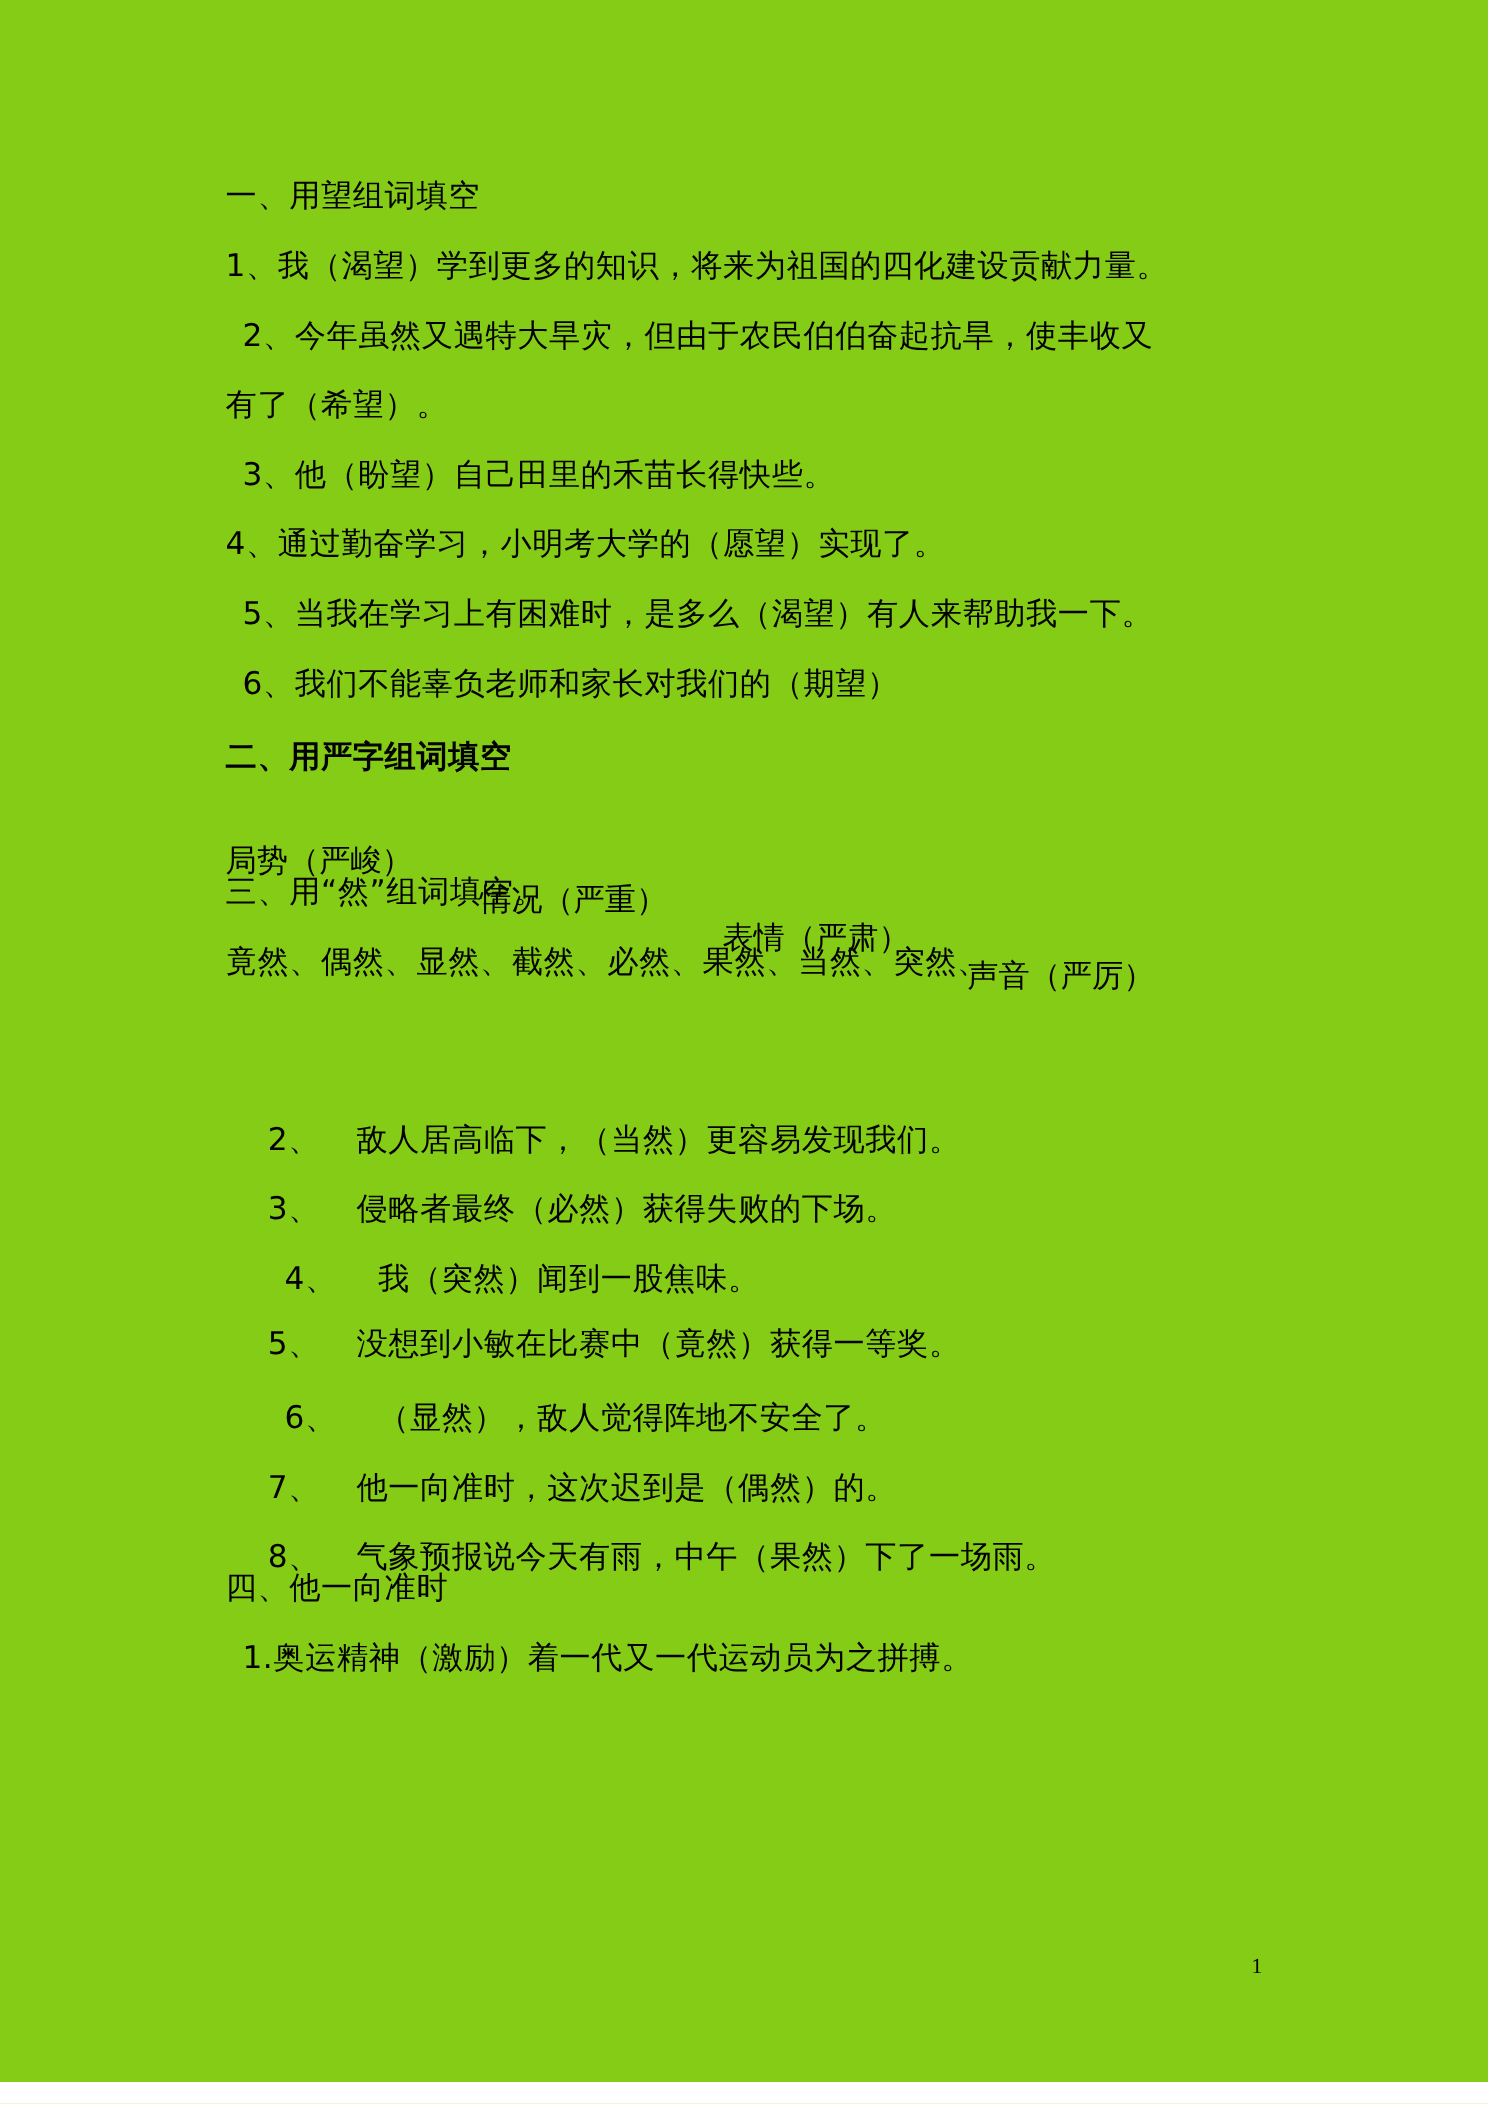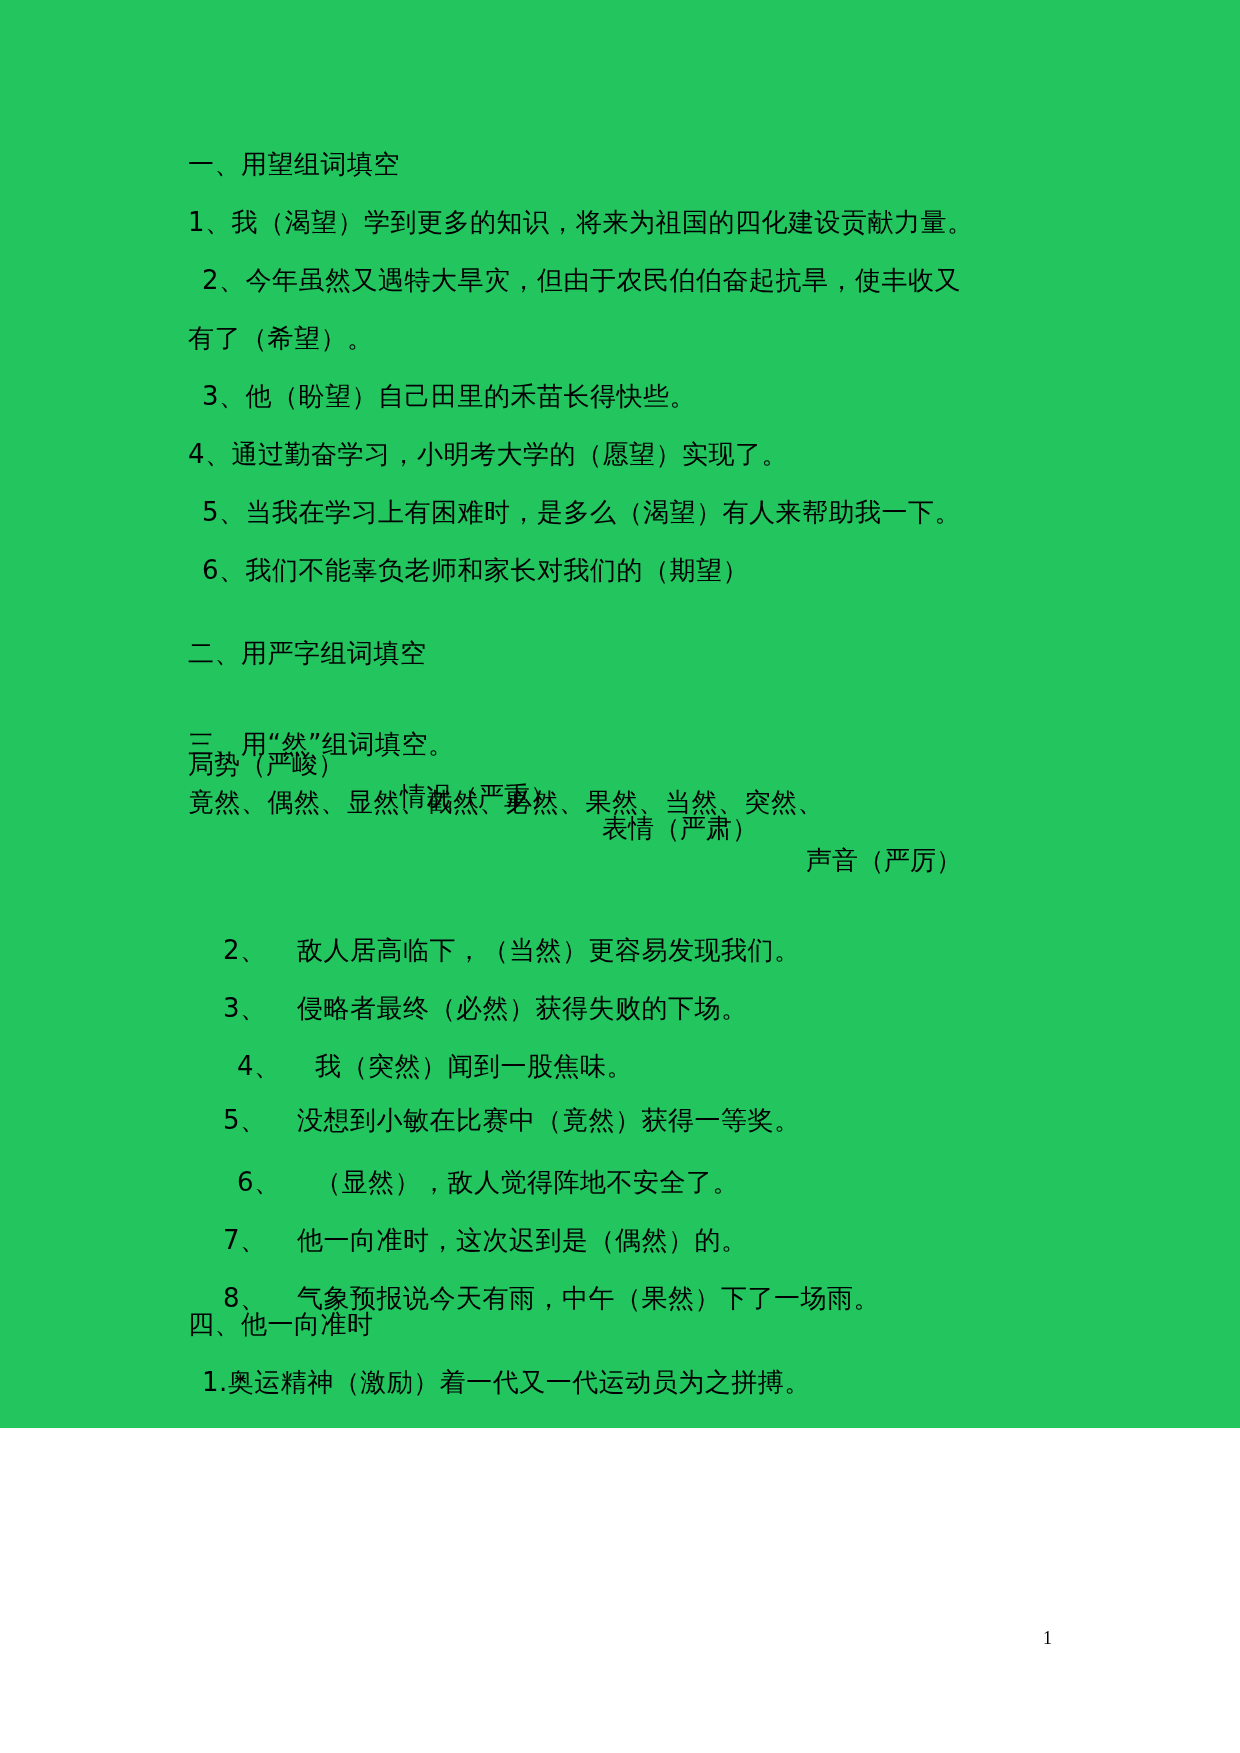--- a/index.html
+++ b/index.html
@@ -13,22 +13,22 @@
       position: relative;
       overflow: hidden;
       font-family: "DejaVu Sans", "Liberation Sans", sans-serif;
       color: #000000;
     }
     .page {
       position: absolute;
       left: 0;
       top: 0;
       width: 1240px;
-      height: 1428px;
-      background: #22c55e;
+      height: 1735px;
+      background: #84cc16;
     }
     .line {
       position: absolute;
       left: 188px;
       font-size: 26px;
       line-height: 32px;
       white-space: pre;
       letter-spacing: 0.5px;
     }
     .indent1 { left: 202px; }
@@ -39,21 +39,21 @@
     .num-item.indented .num {
       width: 78px;
     }
     .row {
       position: absolute;
       left: 188px;
       font-size: 26px;
       line-height: 32px;
       white-space: pre;
     }
-    .row span.cell { position: absolute; white-space: pre; margin-top: 46px; }
+    .row span.cell { position: absolute; white-space: pre; }
     .page-number {
       position: absolute;
       left: 1043px;
       top: 1628px;
       font-family: "Liberation Serif", "DejaVu Serif", serif;
       font-size: 18px;
       line-height: 20px;
     }
   </style>
 </head>
@@ -63,21 +63,21 @@
 
   <div class="line" style="top:148px;">一、用望组词填空</div>
   <div class="line" style="top:206px;">1、我（渴望）学到更多的知识，将来为祖国的四化建设贡献力量。</div>
   <div class="line indent1" style="top:264px;">2、今年虽然又遇特大旱灾，但由于农民伯伯奋起抗旱，使丰收又</div>
   <div class="line" style="top:322px;">有了（希望）。</div>
   <div class="line indent1" style="top:380px;">3、他（盼望）自己田里的禾苗长得快些。</div>
   <div class="line" style="top:438px;">4、通过勤奋学习，小明考大学的（愿望）实现了。</div>
   <div class="line indent1" style="top:496px;">5、当我在学习上有困难时，是多么（渴望）有人来帮助我一下。</div>
   <div class="line indent1" style="top:554px;">6、我们不能辜负老师和家长对我们的（期望）</div>
 
-  <div class="line" style="top:637px;">二、用严字组词填空</div>
+  <div class="line" style="top:615px;font-weight:bold;">二、用严字组词填空</div>
   <div class="row" style="top:670px;">
     <span class="cell" style="left:0px;">局势（严峻）</span>
     <span class="cell" style="left:212px;">情况（严重）</span>
     <span class="cell" style="left:414px;">表情（严肃）</span>
     <span class="cell" style="left:618px;">声音（严厉）</span>
   </div>
 
   <div class="line" style="top:728px;text-align:right;">三、用“然”组词填空。</div>
   <div class="line" style="top:786px;">竟然、偶然、显然、截然、必然、果然、当然、突然、</div>
 

